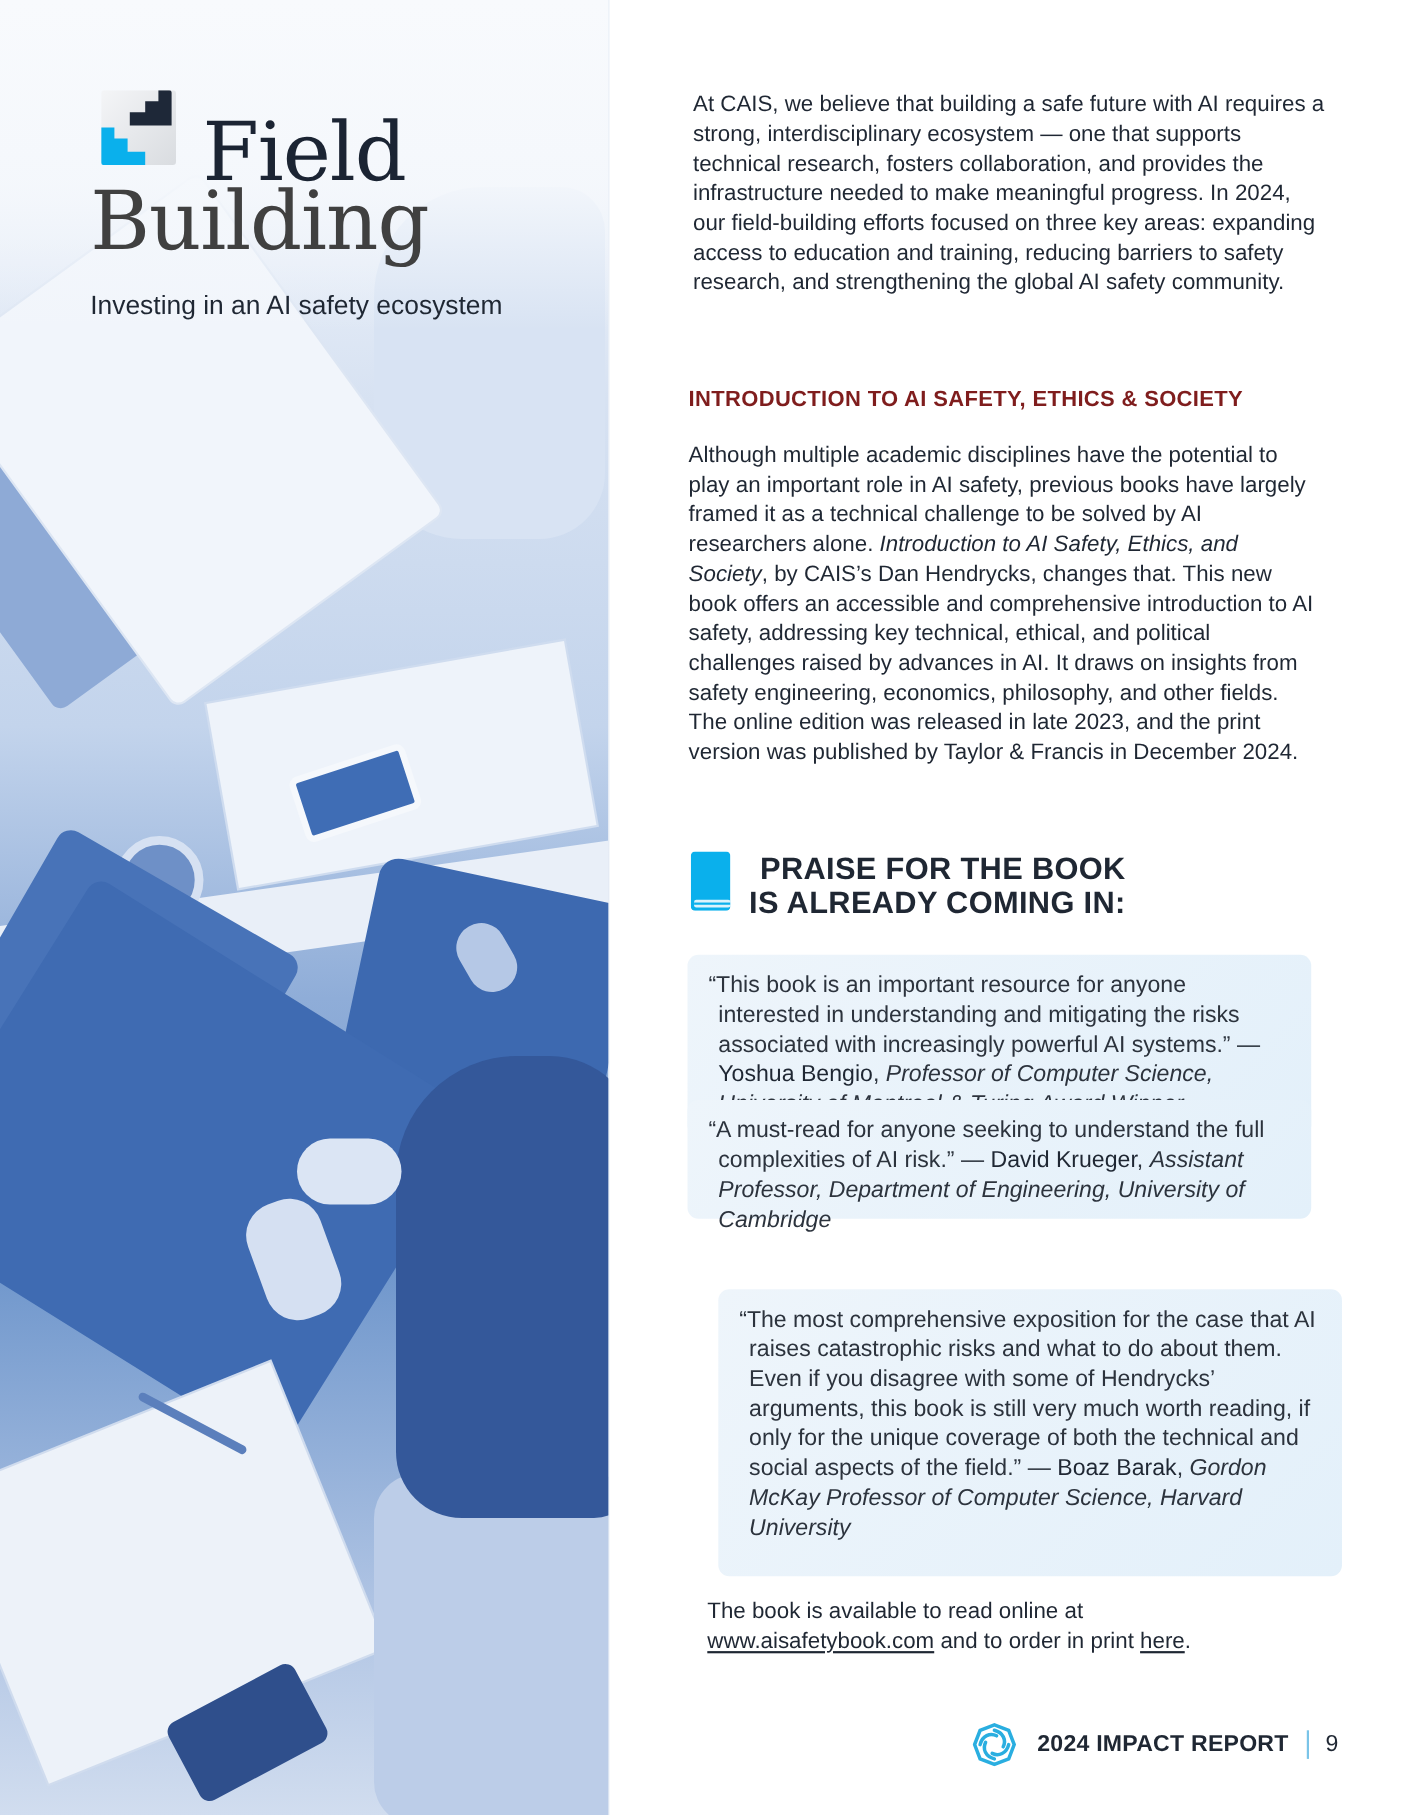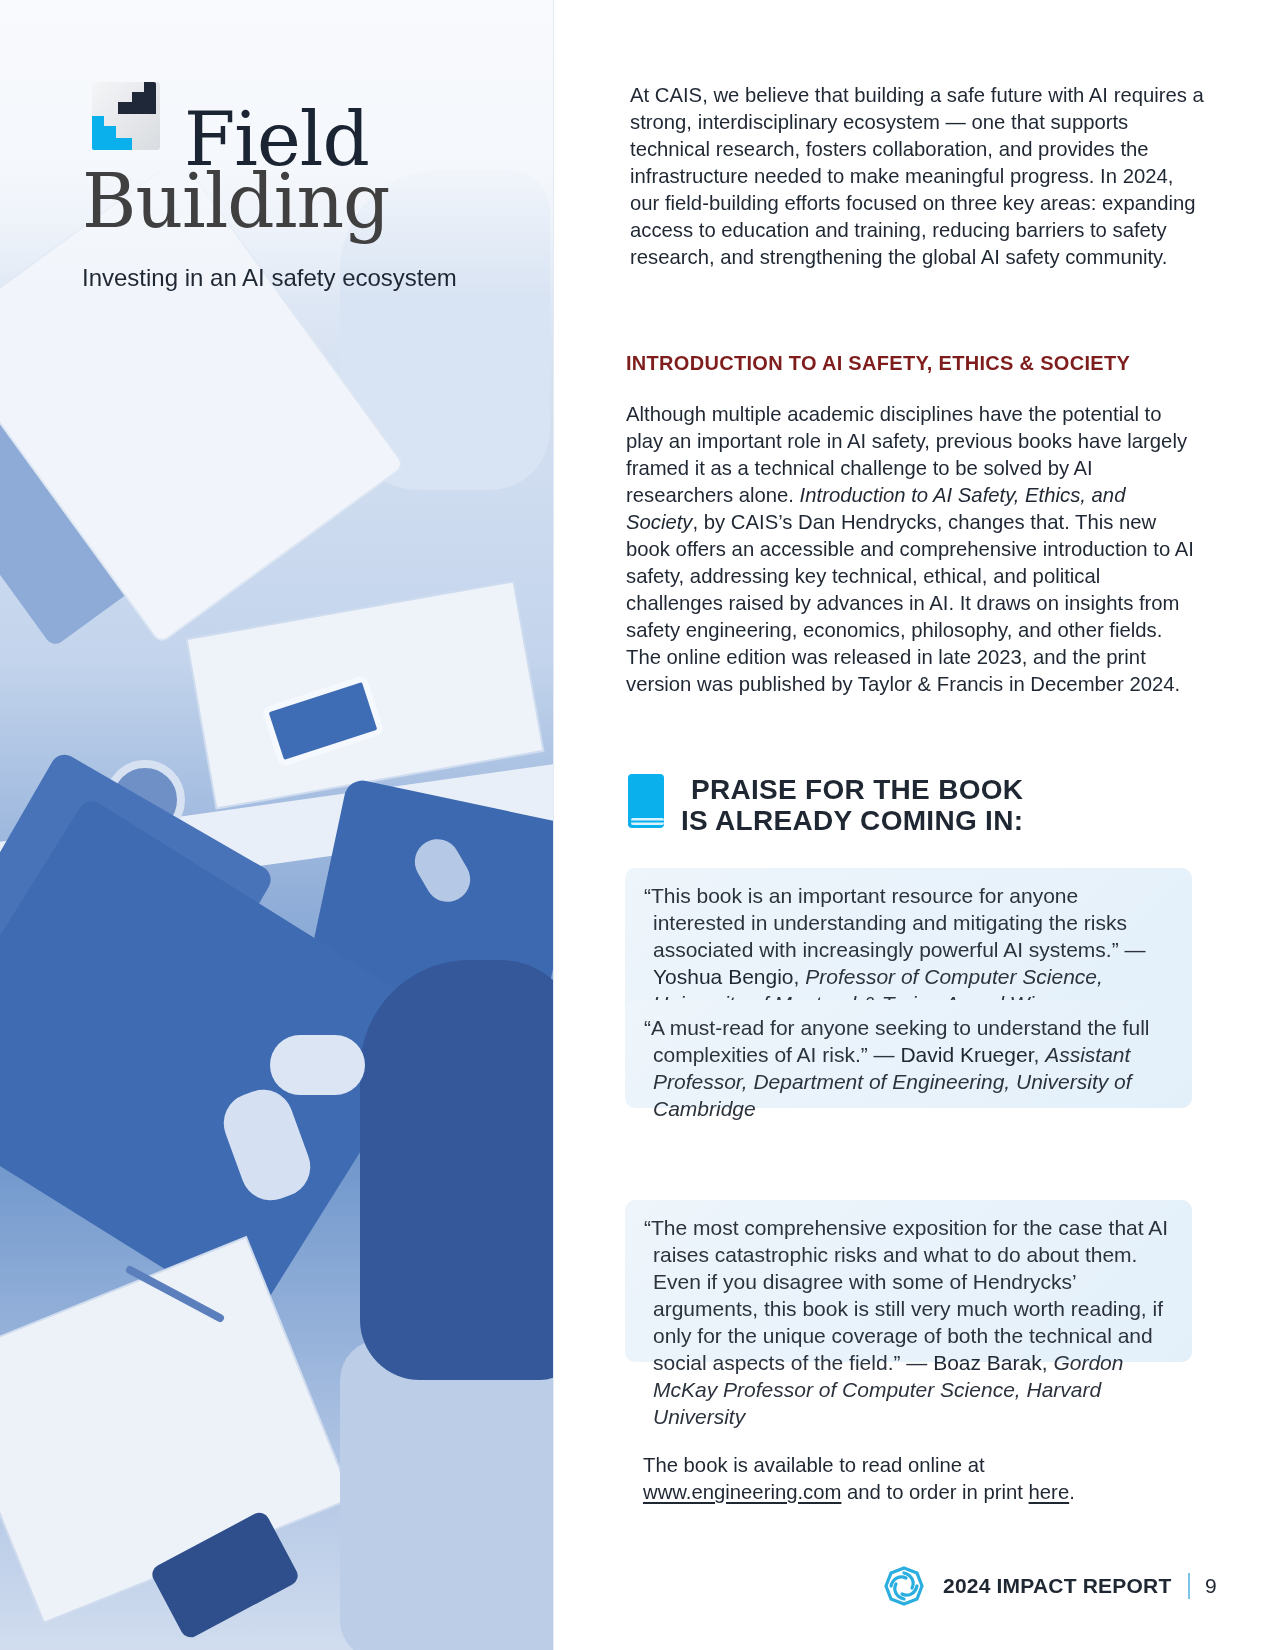--- a/index.html
+++ b/index.html
@@ -48,21 +48,21 @@
   .praise { position: absolute; left: 628px; top: 774px; width: 560px; height: 56px; }
   .book-icon { position: absolute; left: 0; top: 0; width: 36px; height: 54px; }
   .praise-text { position: absolute; left: 53px; top: 0px; font-size: 28px; font-weight: bold; line-height: 31px; color: #1f2733; letter-spacing: 0.3px; text-align: right; }
 
   .quote-box { position: absolute; left: 625px; width: 567px; background: linear-gradient(135deg, #eef5fb 0%, #e3f0fa 100%); border-radius: 10px; padding: 14px 20px 14px 19px; font-size: 21px; line-height: 27px; color: #2c333d; }
   .quote-box .q-text { padding-left: 9px; text-indent: -9px; }
   .quote-box .author { color: #1f2733; font-weight: normal; }
   .quote-box .affil { font-style: italic; }
   .q1 { top: 868px; height: 165px; }
   .q2 { top: 1000px; height: 108px; }
-  .q3 { top: 1200px; height: 162px; }
+  .q3 { top: 1172px; height: 261px; margin-left: 28px; }
 
   .closing { position: absolute; left: 643px; top: 1452px; width: 575px; font-size: 20.3px; line-height: 27px; color: #1f2733; }
   .closing a { color: #1f2733; text-decoration: underline; text-underline-offset: 3px; }
 
   
   .footer { position: absolute; left: 884px; top: 1566px; height: 40px; width: 340px; }
   .footer-logo { position: absolute; left: 0; top: 0; width: 40px; height: 40px; }
   .footer-title { position: absolute; left: 59px; top: 8px; font-size: 21px; font-weight: bold; color: #1f2733; letter-spacing: 0.2px; white-space: nowrap; }
   .footer-sep { position: absolute; left: 304px; top: 7px; width: 2px; height: 26px; background: #7ac4e8; }
   .footer-page { position: absolute; left: 321px; top: 8px; font-size: 21px; color: #1f2733; }
@@ -131,21 +131,21 @@
 </div>
 
 <div class="quote-box q2">
   <p class="q-text"><span>“A must-read for anyone seeking to understand the full complexities of AI risk.” — </span><b class="author">David Krueger</b><span>, </span><span class="affil">Assistant Professor, Department of Engineering, University of Cambridge</span></p>
 </div>
 
 <div class="quote-box q3">
   <p class="q-text"><span>“The most comprehensive exposition for the case that AI raises catastrophic risks and what to do about them. Even if you disagree with some of Hendrycks’ arguments, this book is still very much worth reading, if only for the unique coverage of both the technical and social aspects of the field.” — </span><b class="author">Boaz Barak</b><span>, </span><span class="affil">Gordon McKay Professor of Computer Science, Harvard University</span></p>
 </div>
 
-<p class="closing"><span>The book is available to read online at </span><br><a>www.engineering.com</a><span> and to order in print </span><a>here</a><span>.</span></p>
+<p class="closing"><span>The book is available to read online at </span><br><a>www.aisafetybook.com</a><span> and to order in print </span><a>here</a><span>.</span></p>
 
 <div class="footer">
   <svg class="footer-logo" viewBox="0 0 40 40">
     <g fill="none" stroke="#2aaee0" stroke-width="3.2" stroke-linecap="round">
       <polygon points="20,2 33,7 38,20 33,33 20,38 7,33 2,20 7,7"></polygon>
       <path d="M20 7 C28 9 31 16 28 22"></path>
       <path d="M33 20 C31 28 24 31 18 28"></path>
       <path d="M20 33 C12 31 9 24 12 18"></path>
       <path d="M7 20 C9 12 16 9 22 12"></path>
     </g>

